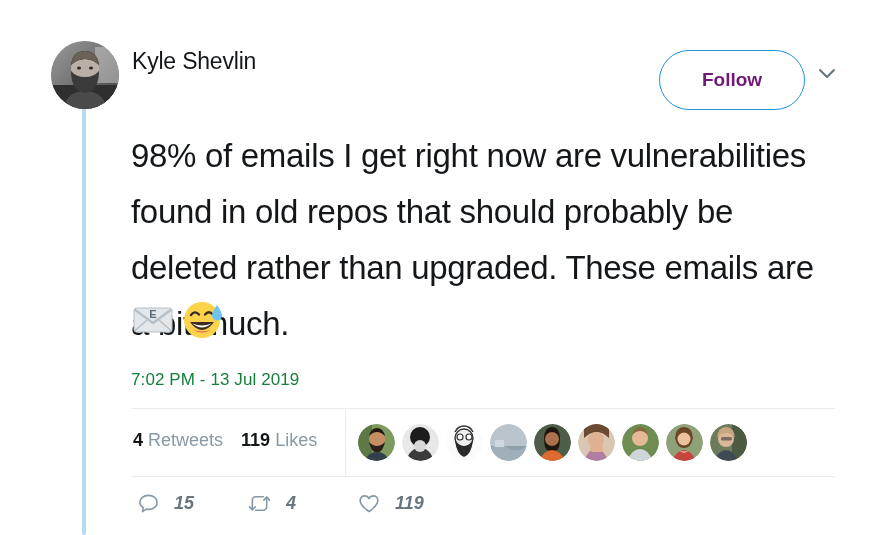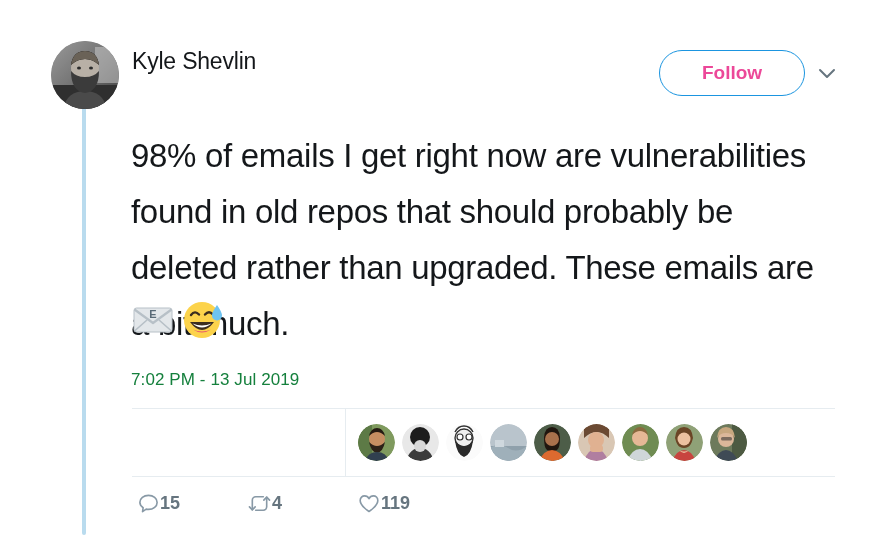--- a/index.html
+++ b/index.html
@@ -72,25 +72,25 @@
     color: #8899a6;
     line-height: 26px;
     margin-top: 2px;
   }
 
   .follow-button {
     position: absolute;
     right: 36px;
     top: 9px;
     width: 146px;
-    height: 46px;
+    height: 60px;
     border: 1.5px solid #1b95e0;
     border-radius: 100px;
     background: #ffffff;
-    color: #ec4899;
+    color: #701a75;
     font-family: "Liberation Sans", sans-serif;
     font-size: 19px;
     font-weight: bold;
     cursor: pointer;
     padding: 0;
   }
 
   .caret-button {
     position: absolute;
     right: 0;
@@ -211,20 +211,22 @@
     color: #8899a6;
   }
   .action-reply { width: 110px; }
   .action-retweet { width: 110px; }
   .action-like { width: 110px; }
   .action svg { display: block; flex: 0 0 auto; }
   .action-count {
     font-size: 18px;
     font-weight: bold;
     color: #66757f;
+    margin-left: 14px;
+    font-style: italic;
   }
 </style>
 </head>
 <body>
 
 <div class="tweet-card">
 
   <div class="thread-line"></div>
 
   <div class="tweet-header">
@@ -289,20 +291,28 @@
       <path d="M36 8 q5 7 5 10.5 a5 5 0 0 1 -10 0 q0 -3.5 5 -10.5 z" fill="#6fc3f0"></path>
     </svg>
   </div>
 
   <div class="timestamp">7:02 PM - 13 Jul 2019</div>
 
   <div class="divider-top"></div>
   <div class="divider-vertical"></div>
   <div class="divider-bottom"></div>
 
+  <div class="stats-row">
+    <div class="stat-item">
+      <span class="stat-count">4</span><span class="stat-label"> </span><span class="stat-label">Retweets</span>
+    </div>
+    <div class="stat-item">
+      <span class="stat-count">119</span><span class="stat-label"> </span><span class="stat-label">Likes</span>
+    </div>
+  </div>
 
   <div class="facepile">
     <div class="facepile-avatar">
       <svg viewBox="0 0 37 37" xmlns="http://www.w3.org/2000/svg">
         <defs>
             <clipPath id="f1">
               <circle cx="18.5" cy="18.5" r="18.5"></circle>
             </clipPath>
           </defs>
         <g clip-path="url(#f1)">

